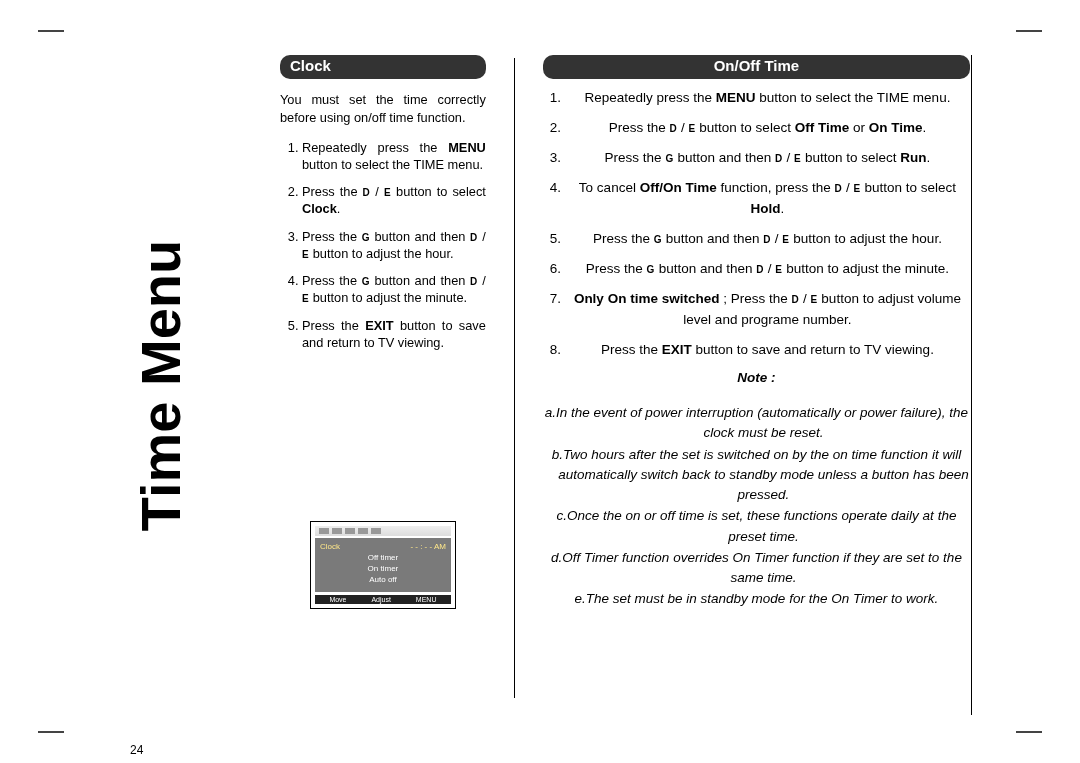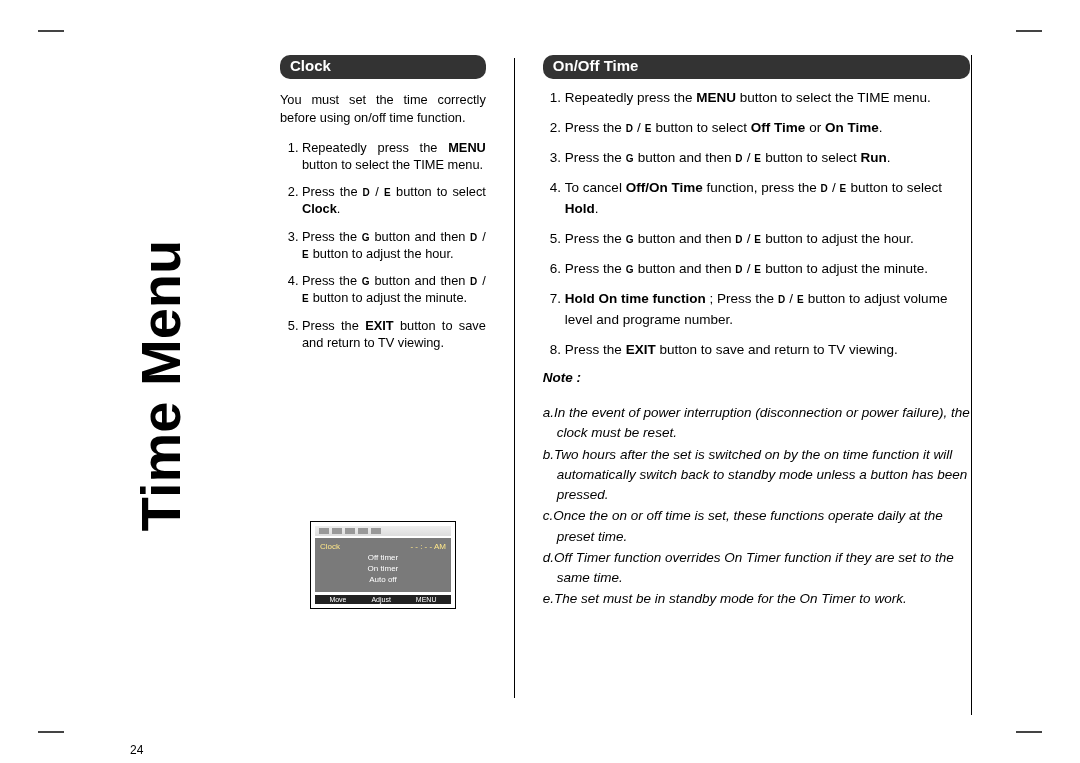--- a/index.html
+++ b/index.html
@@ -59,20 +59,21 @@
     display: flex;
     gap: 16px;
   }
   .col-left {
     width: 214px;
     padding-right: 12px;
   }
   .col-right {
     width: 444px;
     padding-left: 12px;
+    text-align: center;
   }
   .vdiv {
     width: 1px;
     background: #000;
     height: 640px;
     margin-top: 3px;
   }
 
   .pill {
     background: #333;
@@ -248,29 +249,29 @@
       <li>
         <span>To cancel </span><span class="b">Off/On Time</span><span> function, press the </span><span class="kbtn">D</span><span> / </span><span class="kbtn">E</span><span> button to select </span><span class="b">Hold</span><span>.</span>
       </li>
       <li>
         <span>Press the </span><span class="kbtn">G</span><span> button and then </span><span class="kbtn">D</span><span> / </span><span class="kbtn">E</span><span> button to adjust the hour.</span>
       </li>
       <li>
         <span>Press the </span><span class="kbtn">G</span><span> button and then </span><span class="kbtn">D</span><span> / </span><span class="kbtn">E</span><span> button to adjust the minute.</span>
       </li>
       <li>
-        <span class="b">Hold On time function</span><span> ; Press the </span><span class="kbtn">D</span><span> / </span><span class="kbtn">E</span><span> button to adjust volume level and programe number.</span>
+        <span class="b">Only On time switched</span><span> ; Press the </span><span class="kbtn">D</span><span> / </span><span class="kbtn">E</span><span> button to adjust volume level and programe number.</span>
       </li>
       <li>
         <span>Press the </span><span class="b">EXIT</span><span> button to save and return to TV viewing.</span>
       </li>
     </ol>
 
     <div class="note-head">Note :</div>
-    <p class="notes">a.In the event of power interruption (disconnection or power failure), the clock must be reset.</p>
+    <p class="notes">a.In the event of power interruption (automatically or power failure), the clock must be reset.</p>
     <p class="notes">b.Two hours after the set is switched on by the on time function it will automatically switch back to standby mode unless a button has been pressed.</p>
     <p class="notes">c.Once the on or off time is set, these functions operate daily at the preset time.</p>
     <p class="notes">d.Off Timer function overrides On Timer function if they are set to the same time.</p>
     <p class="notes">e.The set must be in standby mode for the On Timer to work.</p>
 
   </div>
 </div>
 
 <div class="pagenum">24</div>
 

